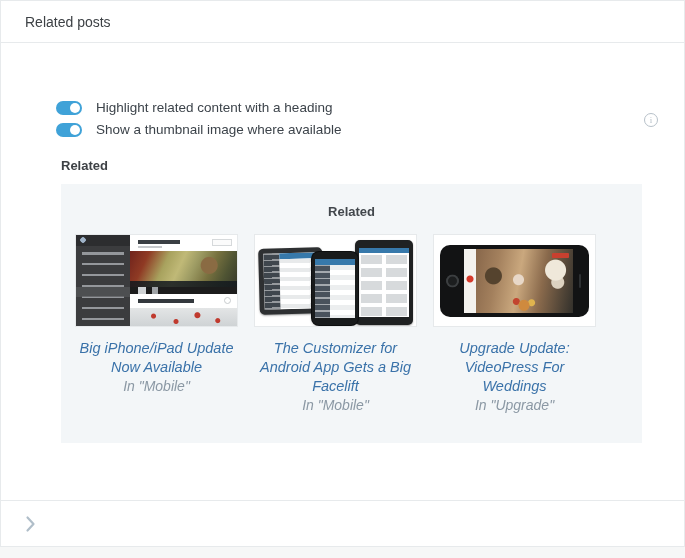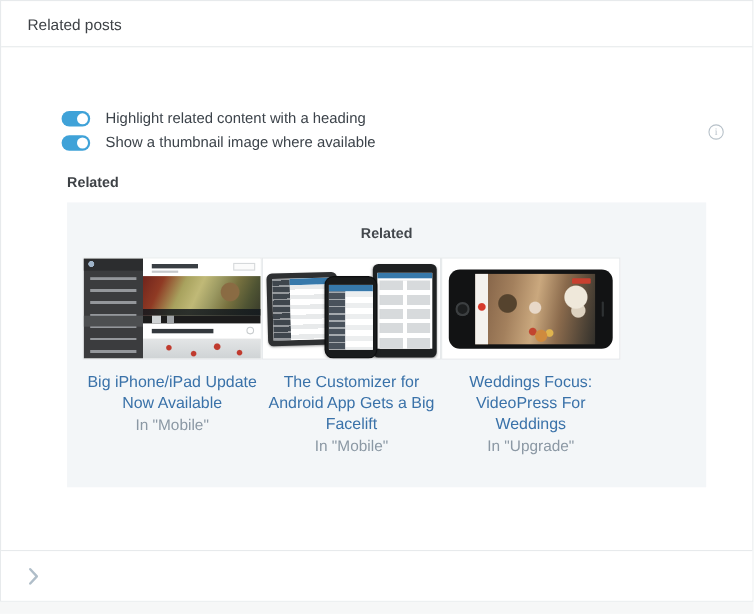--- a/index.html
+++ b/index.html
@@ -29,21 +29,21 @@
   .toggle.sm{width:26px;height:14px;border-radius:8px}
   .toggle.sm .knob{width:10px;height:10px}
   .toggle-row .lbl{margin-left:8px;font-size:14px;color:#3c434a;cursor:pointer}
   .sub-toggles{margin:27px 0 0 31px;}
   .sub-toggles .toggle-row{margin-bottom:7px}
   .sub-toggles .lbl{margin-left:14px;font-size:13.5px}
   
   .preview-label{margin:21px 0 0 36px;font-size:13px;font-weight:700;color:var(--text)}
   .preview-box{margin:11px 18px 0 36px;background:var(--preview-bg);padding:20px 14px 28px 14px;text-align:center;}
   .related-heading{font-size:13px;font-weight:600;color:#42474c;margin-bottom:15px}
-  .related-row{display:flex;}
+  .related-row{display:flex;gap:16px;font-style:italic;}
   .related-item{width:163px;flex:0 0 auto}
   .thumb{width:163px;height:93px;margin-bottom:12px;border:1px solid #e6e9eb;background:#fff;position:relative;overflow:hidden}
   .item-title{font-size:14.5px;line-height:19px;color:var(--link)}
   .item-context{font-size:14px;line-height:19px;color:var(--muted)}
   
   .t1{display:flex}
   .t1side{width:54px;background:#3b3c3e;position:relative}
   .t1side-top{height:11px;background:#2c2d2f;background-image:radial-gradient(circle at 7px 5px,#9fb3c8 0 2.5px,transparent 3px)}
   .t1rows{margin:6px 6px 0 6px;height:70px;
     background-image:repeating-linear-gradient(to bottom,#94979b 0 2.5px,transparent 2.5px 11px)}
@@ -213,21 +213,21 @@
         <div class="related-item">
           <div class="thumb t3">
             <div class="ip3">
               <div class="ip3-home"></div>
               <div class="ip3-ear"></div>
               <div class="ip3-scr">
                 <div class="ip3-timer"></div>
               </div>
             </div>
           </div>
-          <div class="item-title">Weddings Focus: VideoPress For Weddings</div>
+          <div class="item-title">Upgrade Update: VideoPress For Weddings</div>
           <div class="item-context">In "Upgrade"</div>
         </div>
 
       </div>
     </div>
   </div>
 
   <div class="card-footer">
     <span class="chev">
       <svg width="11" height="18" viewBox="0 0 11 18" aria-hidden="true">

